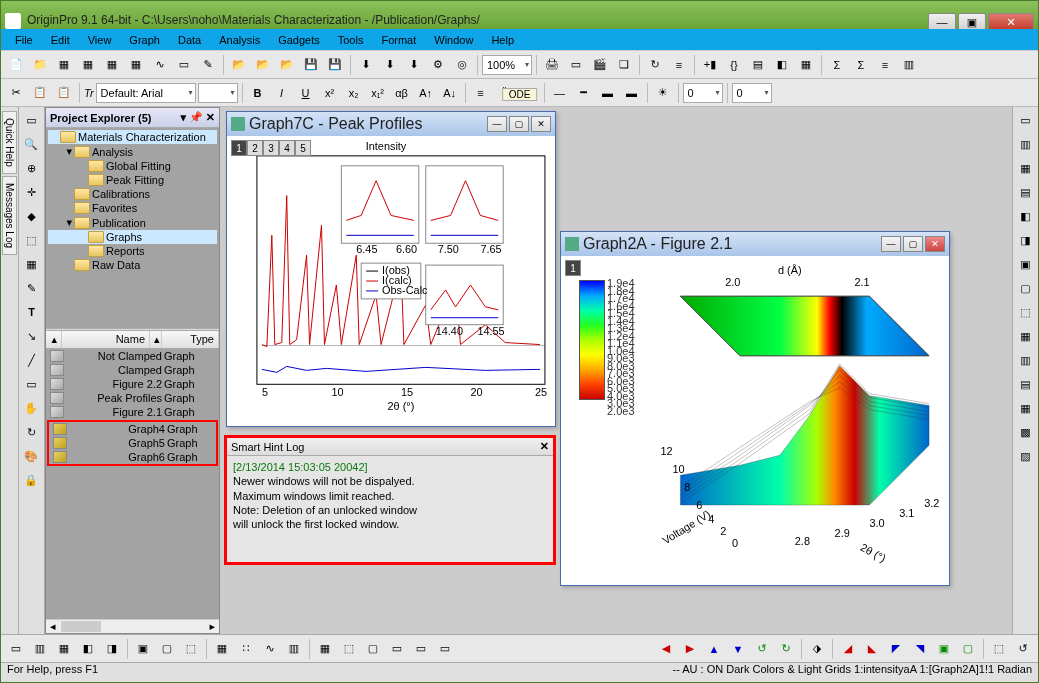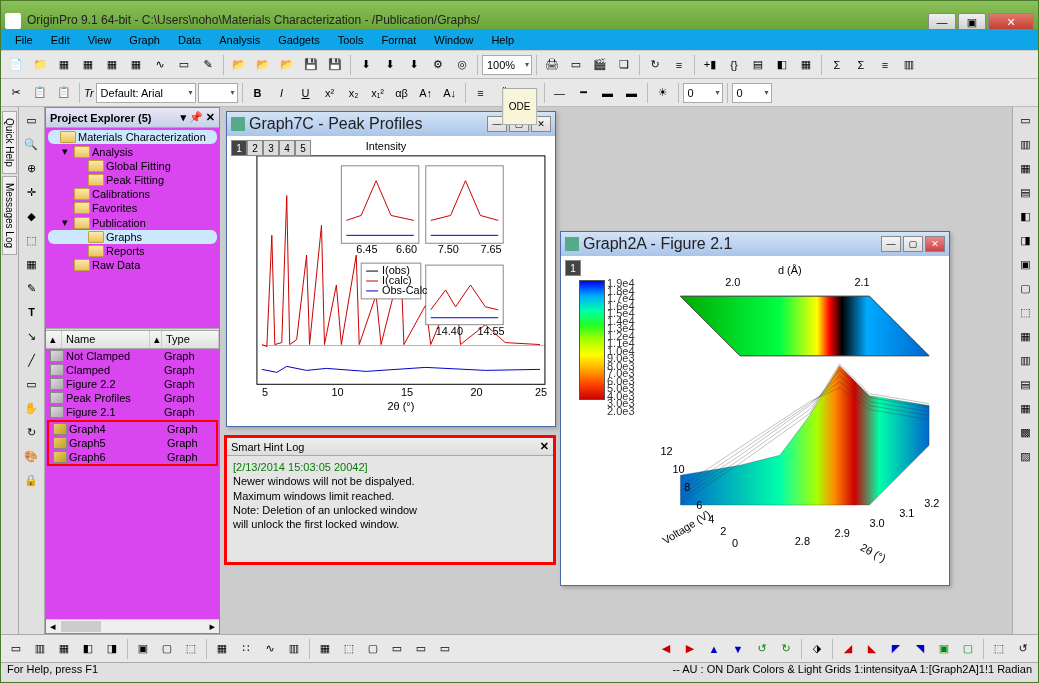--- a/index.html
+++ b/index.html
@@ -15,35 +15,35 @@
 
 .menubar { height: 22px; background: #0ea5e9; display: flex; align-items: center; padding: 0 6px; gap: 2px; border-bottom: 1px solid #ccc; }
 .menubar div { padding: 2px 8px; }
 
 .toolbar { height: 28px; background: #e8e8e8; border-bottom: 1px solid #bbb; display: flex; align-items: center; padding: 0 4px; gap: 2px; }
 .tbtn { width: 22px; height: 22px; border: 1px solid transparent; display: flex; align-items: center; justify-content: center; }
 .tsep { width: 1px; height: 20px; background: #bbb; margin: 0 2px; }
 .tcombo { height: 20px; border: 1px solid #aaa; background: #fff; padding: 0 12px 0 4px; display: flex; align-items: center; position: relative; min-width: 50px; }
 .tcombo::after { content: "▾"; position: absolute; right: 2px; font-size: 8px; color: #555; }
 
-.ode-tag { position: absolute; left: 50%; transform: translateX(-50%); top: 88px; border: 1px solid #aaa; background: #f8f5d8; padding: 12px 6px; font-size: 10px; z-index: 5; }
+.ode-tag { position: absolute; left: 50%; transform: translateX(-50%); top: 88px; border: 1px solid #aaa; background: #f8f5d8; padding: 0 6px; font-size: 10px; z-index: 5; }
 
 .client { flex: 1; display: flex; background: #ccc; min-height: 0; position: relative; }
 
 .sidetab { width: 18px; background: #e0e0e0; border-right: 1px solid #aaa; display: flex; flex-direction: column; align-items: center; padding-top: 4px; gap: 0; }
 .sidetab-label { writing-mode: vertical-rl; padding: 6px 1px; font-size: 10px; border: 1px solid #aaa; background: #f0f0f0; margin-bottom: 2px; }
 
 .vtoolbar { width: 26px; background: #e0e0e0; border-right: 1px solid #aaa; display: flex; flex-direction: column; align-items: center; padding-top: 2px; gap: 2px; }
 .vtoolbar .tbtn { width: 22px; height: 22px; }
 
-.pexplorer { width: 175px; background: #d946ef; border: 1px solid #888; display: flex; flex-direction: column; }
+.pexplorer { width: 175px; background: #a3a3a3; border: 1px solid #888; display: flex; flex-direction: column; text-align: right; }
 .pe-header { height: 20px; background: linear-gradient(#e8e8f8,#c8d0e8); display: flex; align-items: center; padding: 0 4px; font-weight: bold; border-bottom: 1px solid #aaa; }
 .pe-header .pin { margin-left: auto; }
 .pe-tree { flex: 0 0 200px; overflow: auto; padding: 2px; }
-.tree-row { display: flex; align-items: center; padding: 1px 0; gap: 2px; border-radius: 6px; }
+.tree-row { display: flex; align-items: center; padding: 1px 0; gap: 2px; }
 .tree-row .fold { width: 16px; height: 12px; background: linear-gradient(#ffe9a8,#e8c560); border: 1px solid #c0a040; border-radius: 1px; }
 .tree-sel { background: #cce8ff; }
 .pe-split { height: 3px; background: #ddd; border-top: 1px solid #aaa; border-bottom: 1px solid #aaa; }
 .pe-list { flex: 1; overflow: auto; }
 .pe-list-head { display: flex; background: linear-gradient(#f8f8f8,#e0e0e0); border-bottom: 1px solid #aaa; }
 .pe-col { padding: 2px 4px; border-right: 1px solid #ccc; }
 .pe-row { display: flex; padding: 1px 4px; gap: 2px; align-items: center; }
 .pe-icon { width: 14px; height: 12px; background: linear-gradient(135deg,#ddd,#aaa); border: 1px solid #888; }
 .pe-icon.locked { background: linear-gradient(135deg,#e8d060,#c0a020); }
 .hl-box { border: 2px solid #f00; margin: 1px; }

